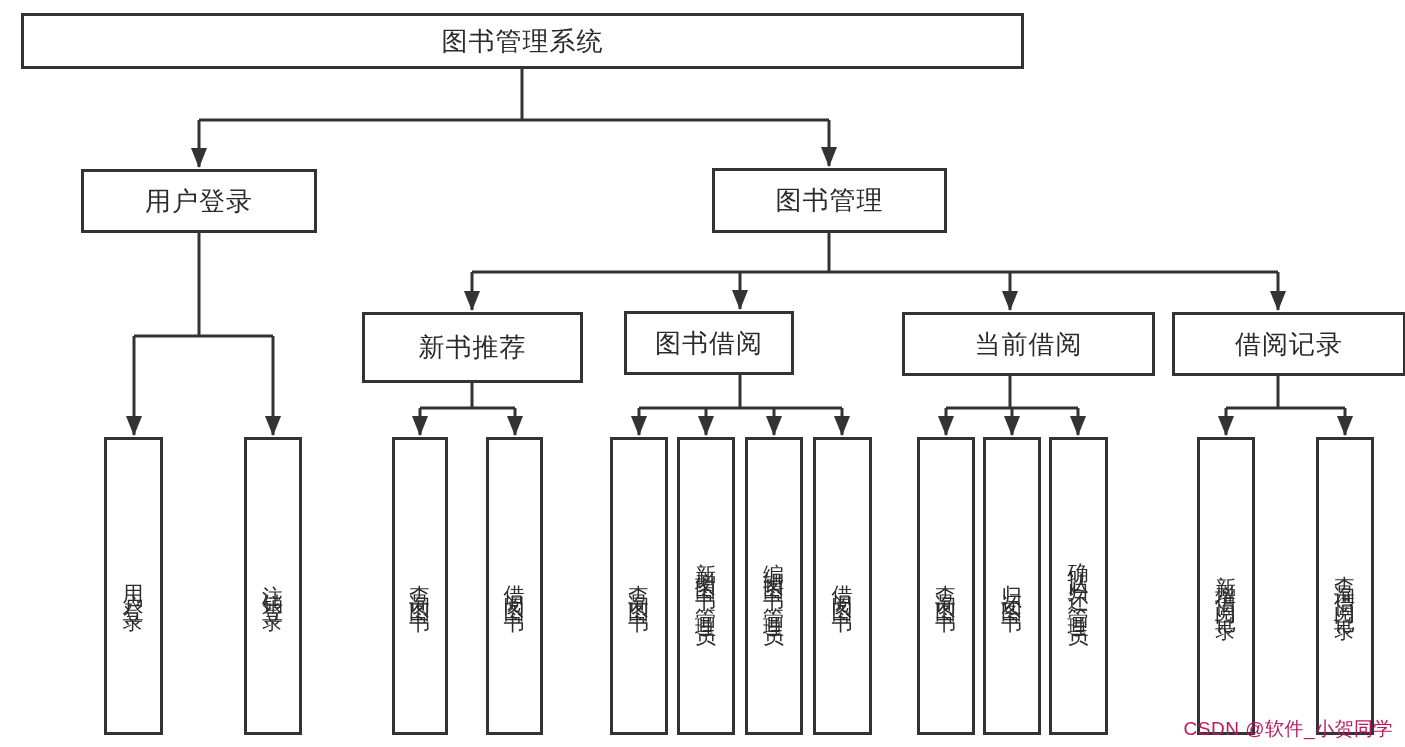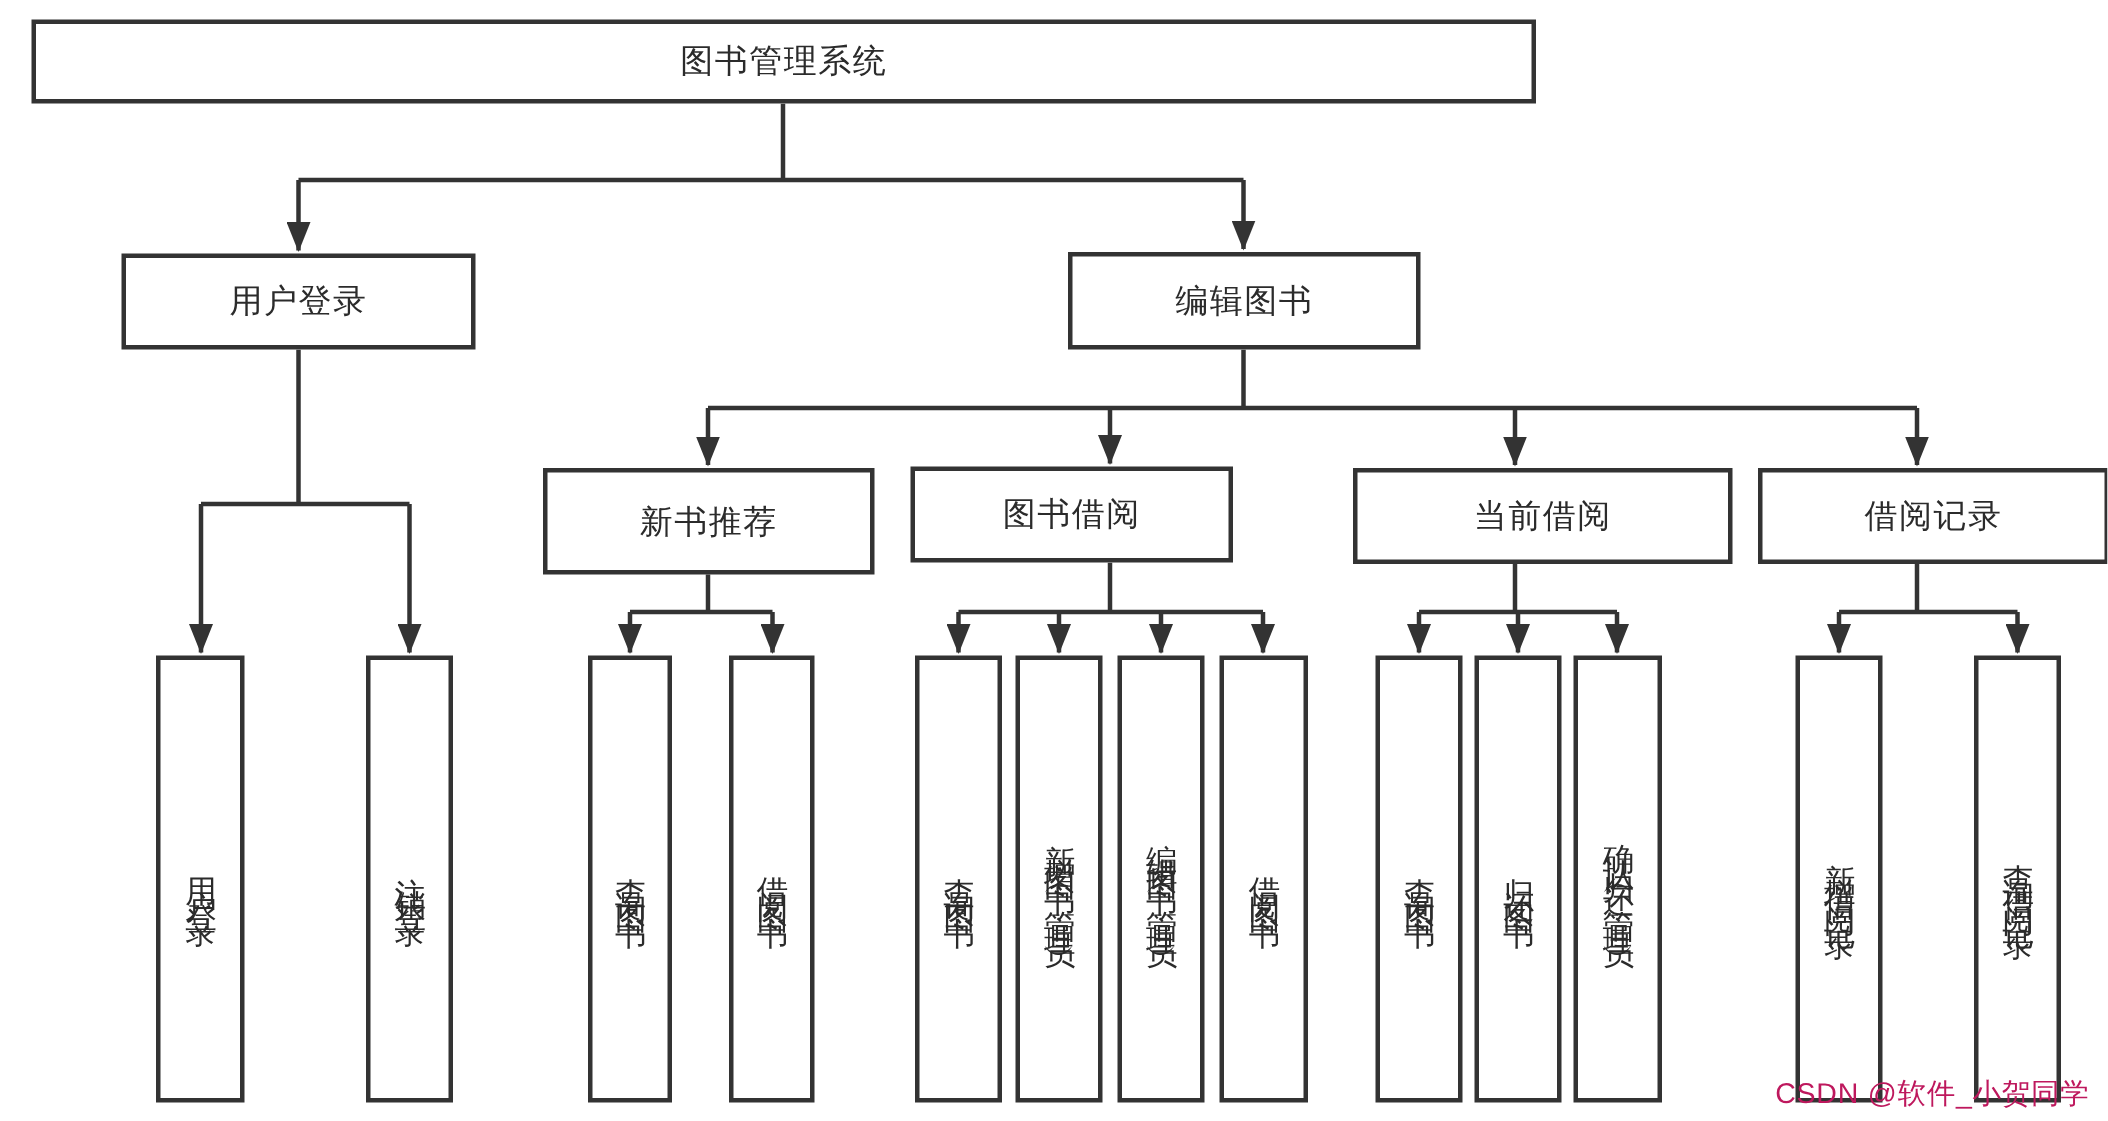--- a/index.html
+++ b/index.html
@@ -16,21 +16,21 @@
     box-sizing:border-box;
     border:3px solid #333333;
     background:#ffffff;
     display:flex;
     align-items:center;
     justify-content:center;
     color:#2b2b2b;
     z-index:2;
   }
   .h{
-    font-size:22px;
+    font-size:26px;
     letter-spacing:1px;
     white-space:nowrap;
   }
   .leaf{
     top:437px;
     height:298px;
     writing-mode:vertical-rl;
     text-orientation:mixed;
     font-size:21px;
     line-height:1;
@@ -98,24 +98,24 @@
       <path d="M1278 376 V408"></path>
       <path d="M1226 408 H1345"></path>
       <path d="M1226 408 V435" marker-end="url(#arw)"></path>
       <path d="M1345 408 V435" marker-end="url(#arw)"></path>
     </g>
   </svg>
 
   <div class="box h" style="left:21px;top:13px;width:1003px;height:56px">图书管理系统</div>
 
   <div class="box h" style="left:81px;top:169px;width:236px;height:64px">用户登录</div>
-  <div class="box h" style="left:712px;top:168px;width:235px;height:65px">编辑图书</div>
+  <div class="box h" style="left:712px;top:168px;width:235px;height:65px">图书管理</div>
 
   <div class="box h" style="left:362px;top:312px;width:221px;height:71px">新书推荐</div>
-  <div class="box h" style="left:607px;top:311px;width:215px;height:64px">图书借阅</div>
+  <div class="box h" style="left:624px;top:311px;width:170px;height:64px">图书借阅</div>
   <div class="box h" style="left:902px;top:312px;width:253px;height:64px">当前借阅</div>
   <div class="box h" style="left:1172px;top:312px;width:234px;height:64px">借阅记录</div>
 
   <div class="box leaf" style="left:104px;width:59px">用户登录</div>
   <div class="box leaf" style="left:244px;width:58px">注销登录</div>
 
   <div class="box leaf" style="left:392px;width:56px">查询图书</div>
   <div class="box leaf" style="left:486px;width:57px">借阅图书</div>
 
   <div class="box leaf" style="left:610px;width:58px">查询图书</div>

